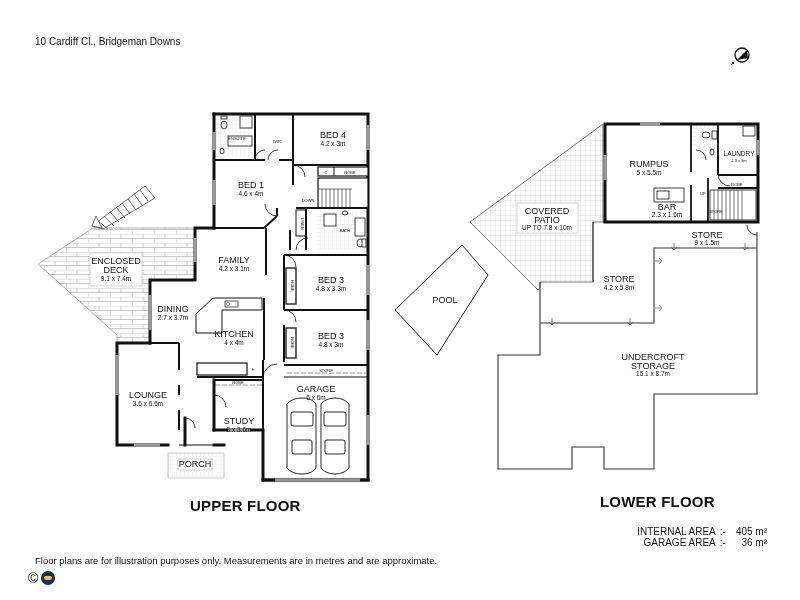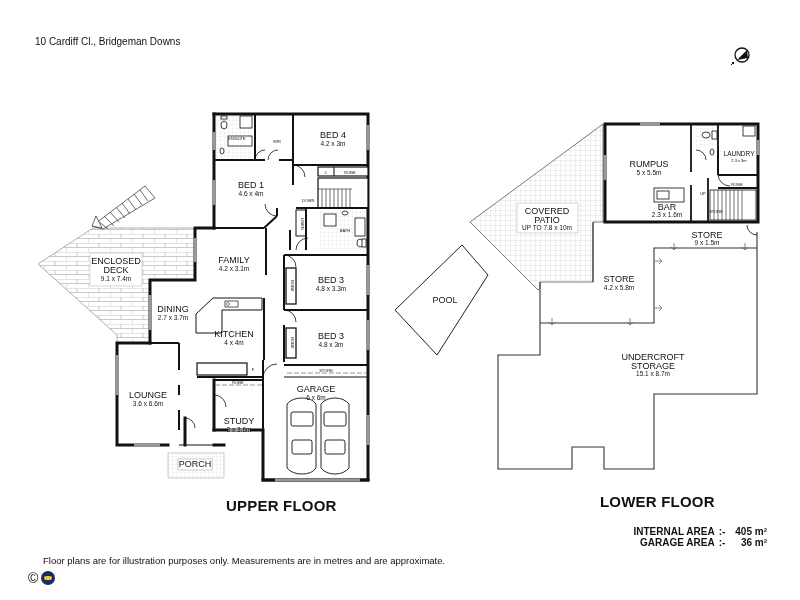--- a/index.html
+++ b/index.html
@@ -1,33 +1,33 @@
 <!DOCTYPE html>
 <html><head>
 <meta charset="utf-8">
 <style>
   html,body{margin:0;padding:0;background:#fff;}
   body{width:800px;height:600px;position:relative;overflow:hidden;font-family:"Liberation Sans",sans-serif;color:#111;}
   .abs{position:absolute;}
   .addr{left:35px;top:36px;font-size:10px;}
   .floor-title{font-weight:bold;font-size:15px;letter-spacing:0.2px;}
-  .upper-title{left:190px;top:497px;margin-left:36px;}
+  .upper-title{left:190px;top:497px;}
   .lower-title{left:600px;top:493px;}
   svg.plan{position:absolute;left:0;top:0;}
   .rl{font-family:"Liberation Sans",sans-serif;text-anchor:middle;fill:#111;}
   .rn{font-size:9px;}
   .rd{font-size:6.5px;}
   .tiny{font-size:4px;}
-  .areas{right:33px;top:527px;font-size:10px;line-height:10.5px;font-weight:bold;}
+  .areas{right:33px;top:527px;font-size:10px;line-height:10.5px;}
   .areas table{border-collapse:collapse;}
   .areas td{padding:0;}
   .areas .lab{text-align:right;padding-right:4px;}
   .areas .sep{padding-right:10px;}
   .areas .val{text-align:right;}
-  .disclaimer{left:43px;top:555px;font-size:9.5px;}
+  .disclaimer{left:35px;top:555px;font-size:9.5px;}
   .website{left:28px;top:570px;font-size:12px;font-weight:bold;display:flex;align-items:center;gap:3px;}
   .logo{width:14px;height:14px;border-radius:50%;background:#1a2b5e;display:inline-block;position:relative;}
   .logo::after{content:"";position:absolute;left:3px;top:5px;width:8px;height:4px;background:#e8c64a;border-radius:2px;}
   .compass{left:728px;top:45px;}
 </style>
 </head>
 <body>
 
 <div class="abs addr">10 Cardiff Cl., Bridgeman Downs</div>
 

